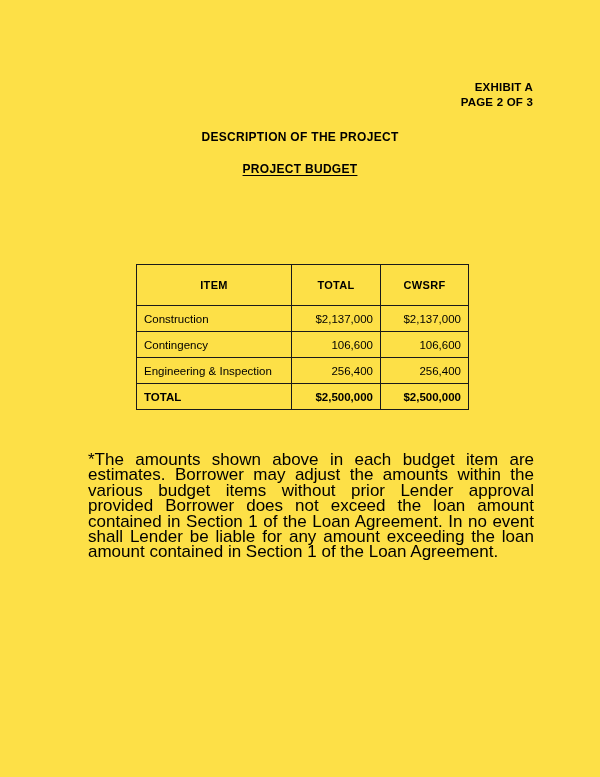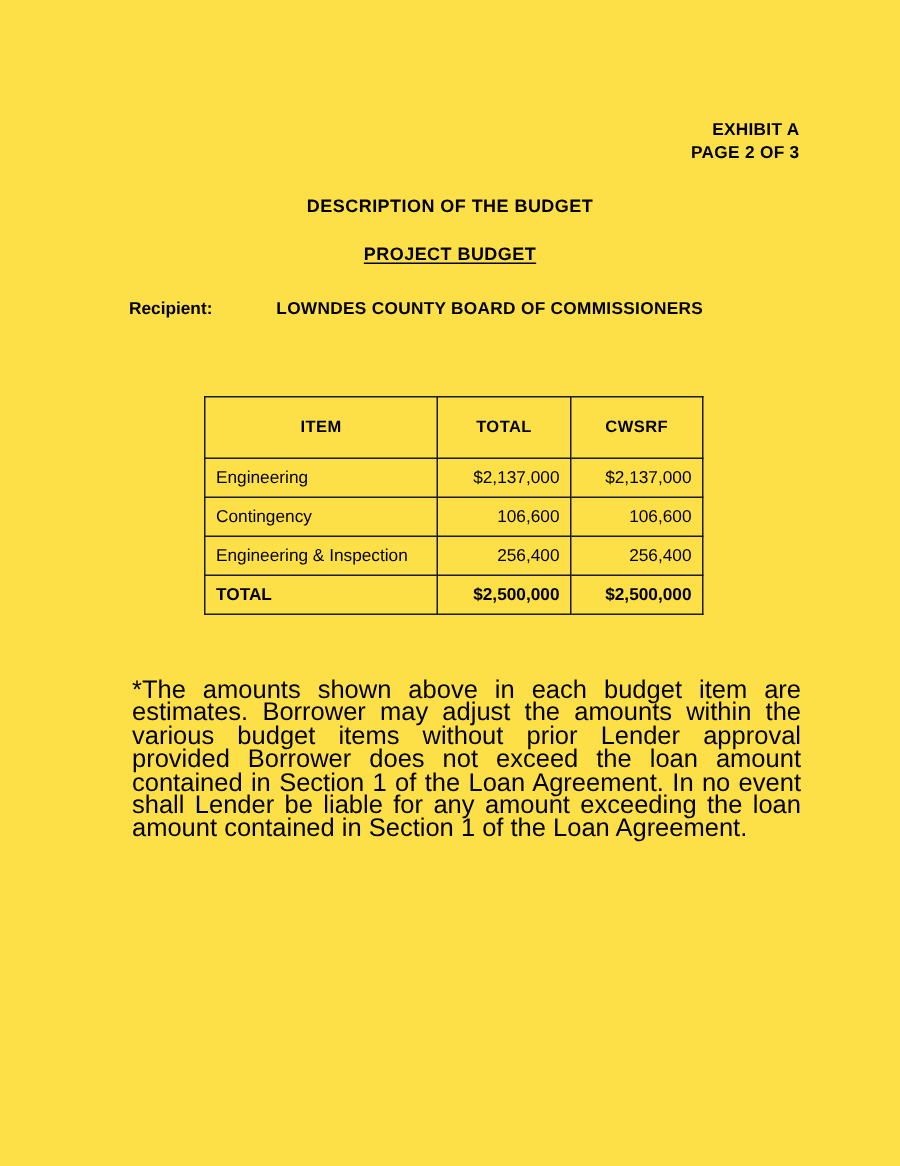--- a/index.html
+++ b/index.html
@@ -135,48 +135,44 @@
 </head>
 <body>
 
 <div class="page">
 
   <div class="exhibit-header">
     <div>EXHIBIT A</div>
     <div>PAGE 2 OF 3</div>
   </div>
 
-  <div class="doc-title">DESCRIPTION OF THE BUDGET</div>
+  <div class="doc-title">DESCRIPTION OF THE PROJECT</div>
 
   <div class="doc-subtitle">
     <span>PROJECT BUDGET</span>
   </div>
 
-  <div class="recipient-row">
-    <span class="recipient-label">Recipient:</span>
-    <span class="recipient-value">LOWNDES COUNTY BOARD OF COMMISSIONERS</span>
-  </div>
 
   <div class="budget-table-wrap">
     <table class="budget">
       <colgroup>
         <col class="c-item">
         <col class="c-total">
         <col class="c-cwsrf">
       </colgroup>
       <thead>
         <tr>
           <th>ITEM</th>
           <th>TOTAL</th>
           <th>CWSRF</th>
         </tr>
       </thead>
       <tbody>
         <tr>
-          <td class="item-cell">Engineering</td>
+          <td class="item-cell">Construction</td>
           <td class="num-cell">$2,137,000</td>
           <td class="num-cell">$2,137,000</td>
         </tr>
         <tr>
           <td class="item-cell">Contingency</td>
           <td class="num-cell">106,600</td>
           <td class="num-cell">106,600</td>
         </tr>
         <tr>
           <td class="item-cell">Engineering &amp; Inspection</td>

